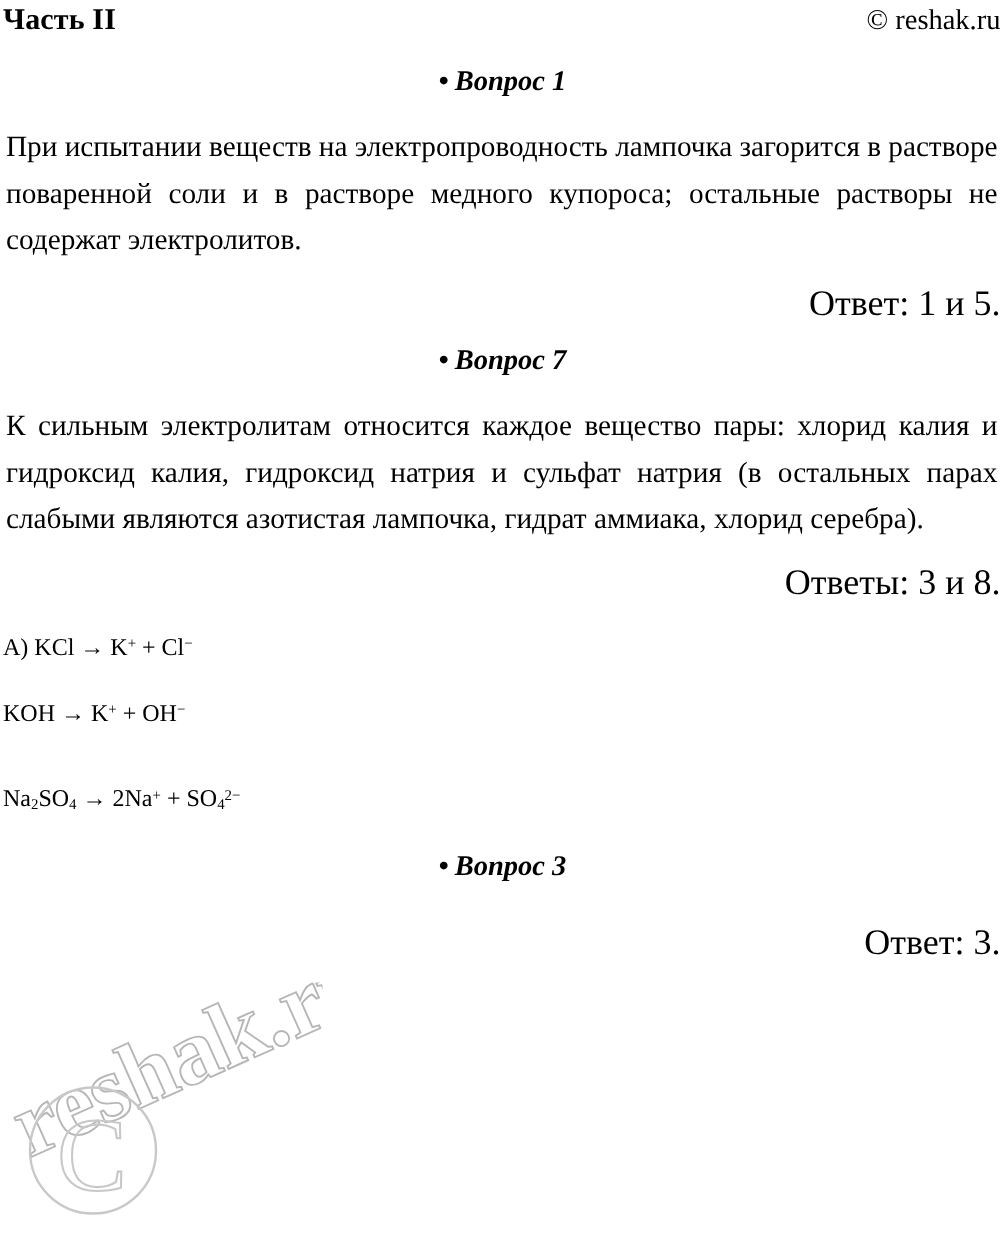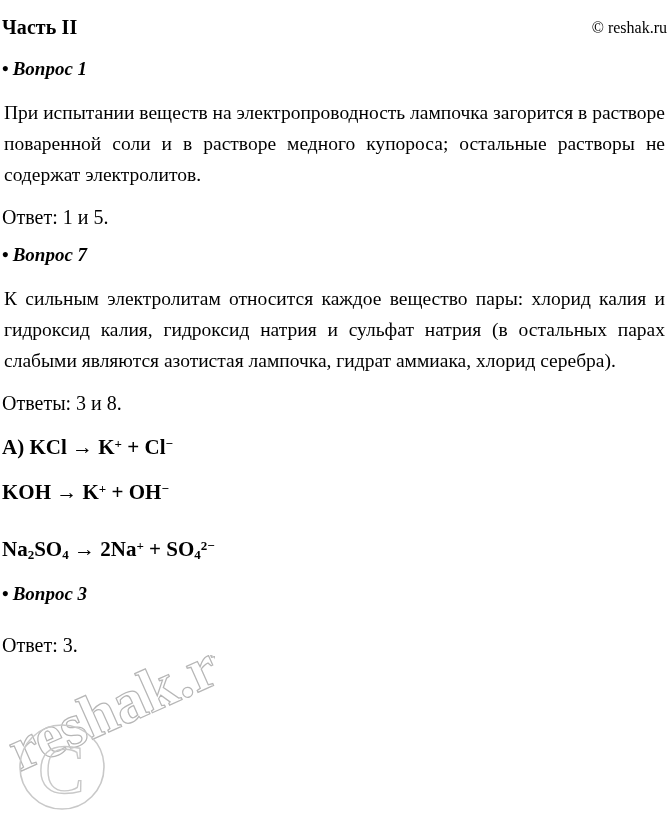--- a/index.html
+++ b/index.html
@@ -24,85 +24,85 @@
     width: 669px;
     height: 825px;
     box-sizing: border-box;
     padding: 0 1px 0 1px;
   }
 
   
   .header-row {
     position: relative;
     height: 26px;
-    margin-top: 15px;
+    margin-top: 1px;
   }
   .part-title {
     position: absolute;
     left: 1px;
     top: 0;
     font-size: 20px;
     font-weight: bold;
     letter-spacing: 0.1px;
     line-height: 24px;
     white-space: nowrap;
   }
   .copyright {
     position: absolute;
     right: 1px;
     top: 1px;
-    font-size: 16px;
+    font-size: 19px;
     line-height: 24px;
     white-space: nowrap;
   }
 
   
   .q-head {
     font-size: 19px;
     font-weight: bold;
     font-style: italic;
     line-height: 24px;
     white-space: nowrap;
     margin: 0;
     padding: 0 0 0 1px;
+    text-align: center;
   }
   .q-head .bullet {
     font-style: normal;
     font-weight: bold;
     padding-right: 4px;
   }
 
   
   .para {
     font-size: 19.5px;
     line-height: 31px;
     text-align: justify;
     text-justify: inter-word;
     margin: 2px;
     padding: 0 1px 0 1px;
     hyphens: none;
   }
   .para.last-justify { text-align-last: left; }
 
   .plain {
-    font-size: 20px;
+    font-size: 24px;
     line-height: 31px;
     margin: 0;
     padding: 0 1px;
-    text-align: left;
+    text-align: right;
     white-space: nowrap;
   }
 
   .eq {
-    font-size: 21px;
+    font-size: 16px;
     line-height: 30px;
     margin: 0;
     padding: 0 1px;
     white-space: nowrap;
-    font-weight: bold;
   }
   .eq sub {
     font-size: 0.62em;
     vertical-align: -0.22em;
   }
   .eq sup {
     font-size: 0.62em;
     vertical-align: 0.45em;
   }
   .para sub {

